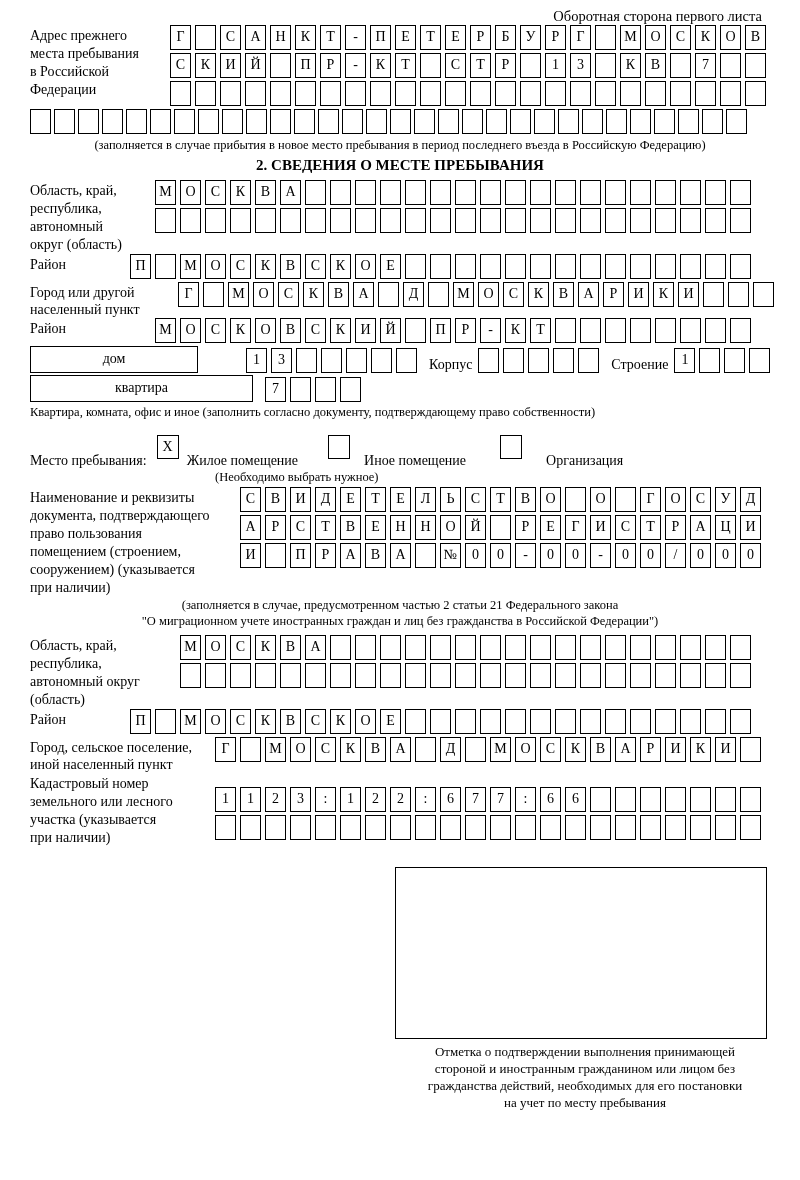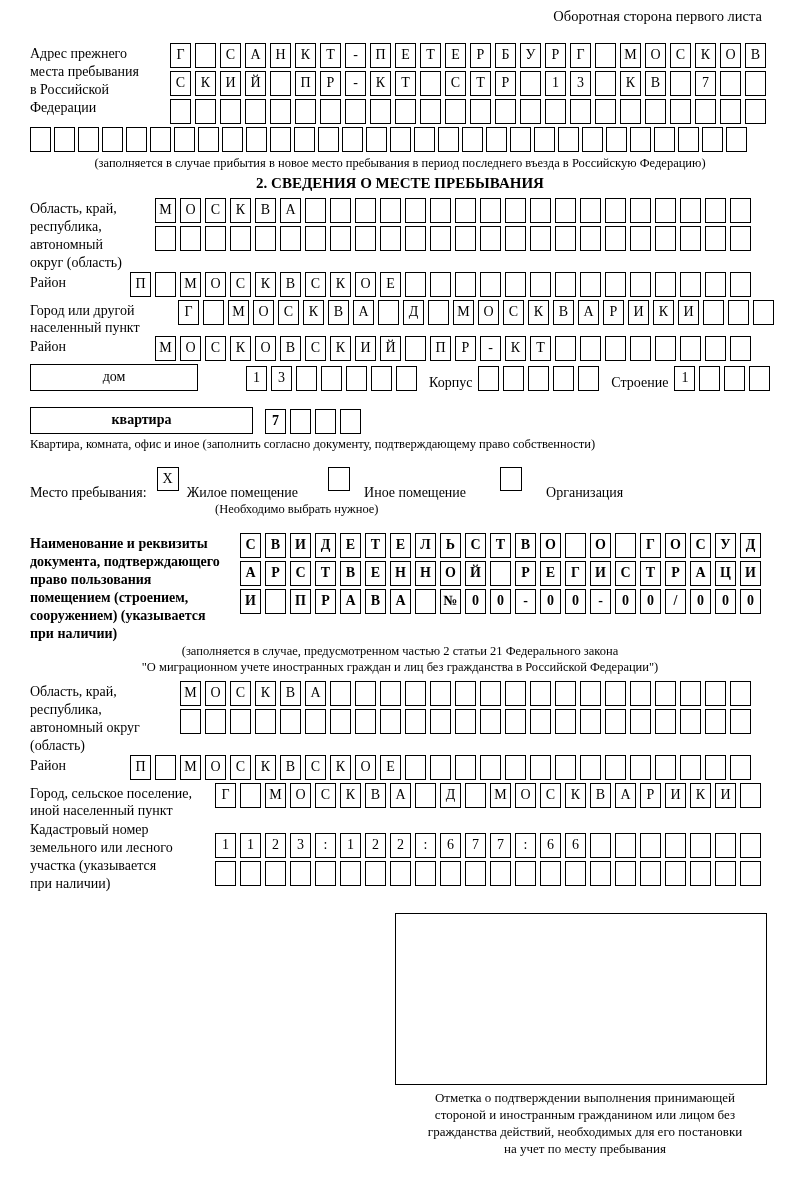--- a/index.html
+++ b/index.html
@@ -1,20 +1,20 @@
 <!DOCTYPE html>
 <html><head>
 <meta charset="utf-8">
 <style>
   * { margin:0; padding:0; box-sizing:border-box; }
   html,body { background:#ffffff; }
   body { width:800px; font-family:"Liberation Serif","DejaVu Serif",serif; color:#000; }
   .page { width:800px; height:1180px; padding:8px 30px 0 30px; overflow:hidden; position:relative; background:#fff; }
 
-  .header-note { text-align:right; font-size:14.5px; padding-right:8px; margin-bottom:18px; }
+  .header-note { text-align:right; font-size:14.5px; padding-right:8px; margin-bottom:0; }
 
   .fieldrow { display:flex; align-items:flex-start; }
   .flabel { font-size:14px; line-height:18px; flex-shrink:0; white-space:pre-line; padding-top:2px; }
   .cellcol { display:flex; flex-direction:column; }
 
   .cellrow { white-space:nowrap; height:25px; margin-bottom:3px; }
   .cell {
     display:inline-block; width:21px; height:25px; margin-right:4px;
     border:1.5px solid #000; text-align:center; line-height:22px;
     font-size:14px; vertical-align:top; background:#fff;
@@ -29,21 +29,21 @@
   .bigbox { border:1.5px solid #000; height:27px; text-align:center; line-height:24px; font-size:14px; flex-shrink:0; }
   .box-dom { width:168px; }
   .box-kv { width:223px; }
   .inline-label { font-size:14px; margin:0 6px 0 8px; white-space:nowrap; }
 
   .chk-row { display:flex; align-items:center; margin-top:5px; }
   .chk-label { font-size:14px; white-space:nowrap;margin-top:28px; }
   .chkbox { display:inline-block; width:22px; height:24px; border:1.5px solid #000; text-align:center; line-height:21px; font-size:14px; flex-shrink:0; }
 
   .stamp-box { margin-left:365px; width:372px; height:172px; border:1.6px solid #000; margin-top:20px; }
-  .stamp-caption { margin-left:345px; width:420px; text-align:center; font-size:13px; line-height:17px; margin-top:4px; white-space:pre-line; } .mt4{margin-top:16px;font-weight:bold;} .mt6{margin-top:6px;}
+  .stamp-caption { margin-left:345px; width:420px; text-align:center; font-size:13px; line-height:17px; margin-top:4px; white-space:pre-line; } .mt4{margin-top:2px;} .mt6{margin-top:6px;}
   .cap-indent { margin-left:185px; }
 </style>
 </head>
 <body>
 
 <div class="page">
 
   <div class="header-note">Оборотная сторона первого листа</div>
 
   <div class="fieldrow">

